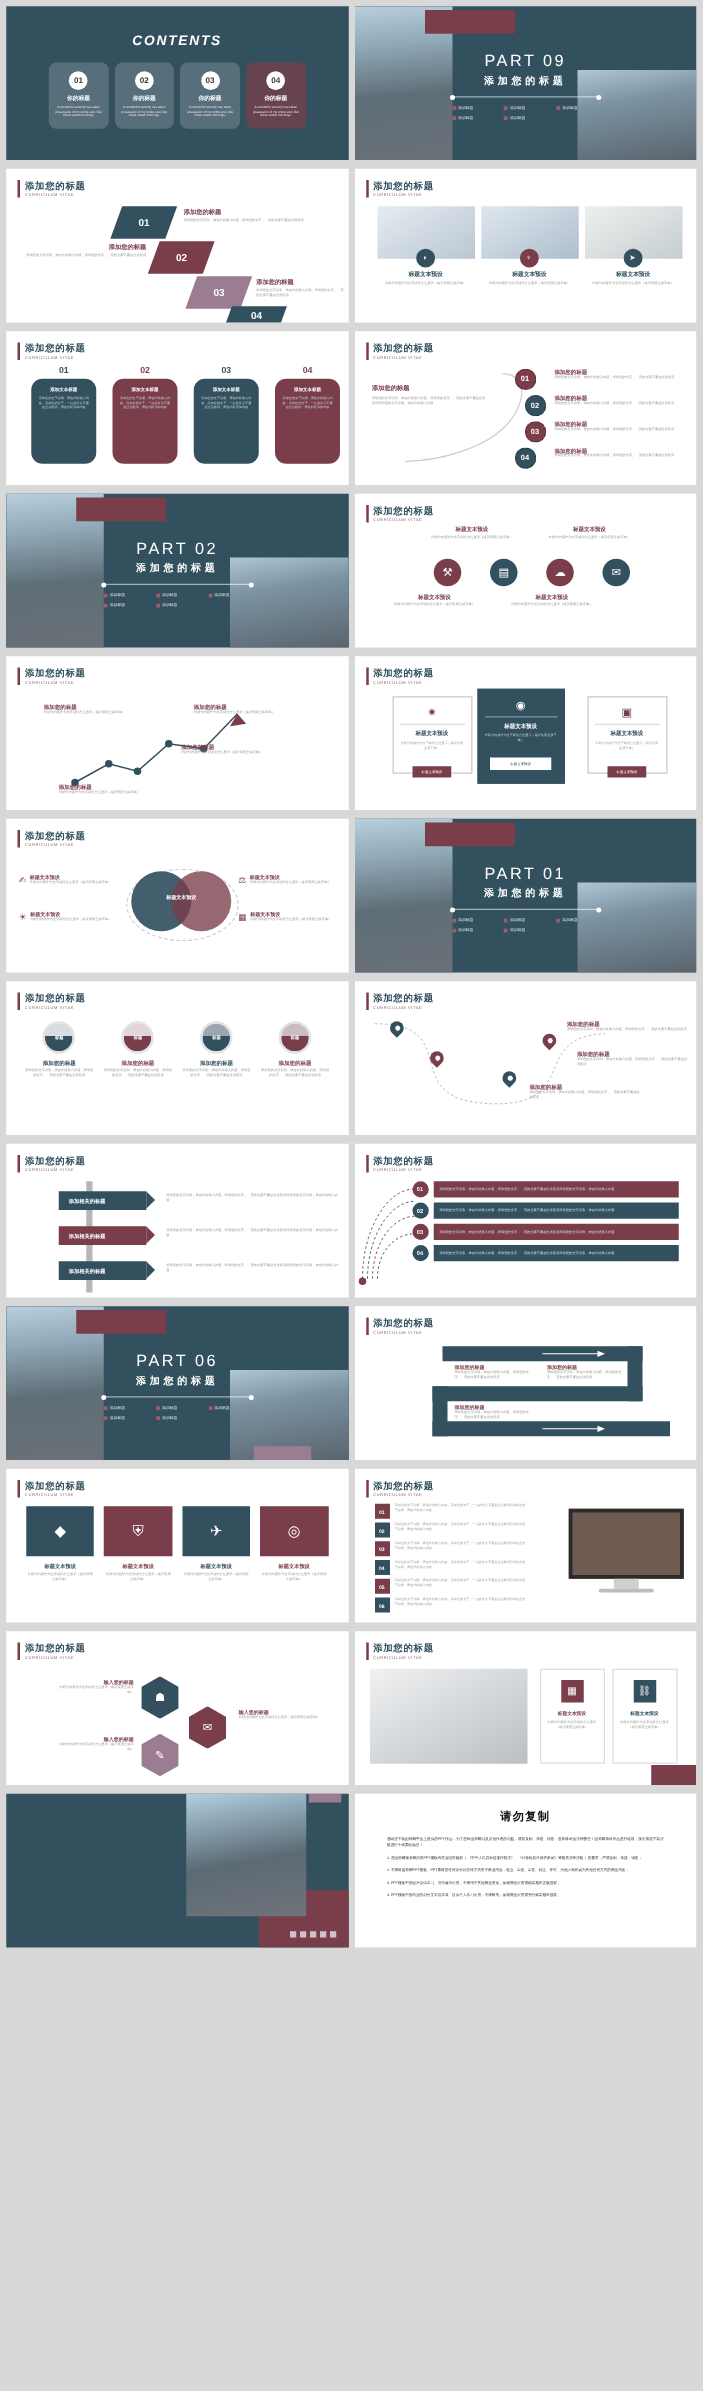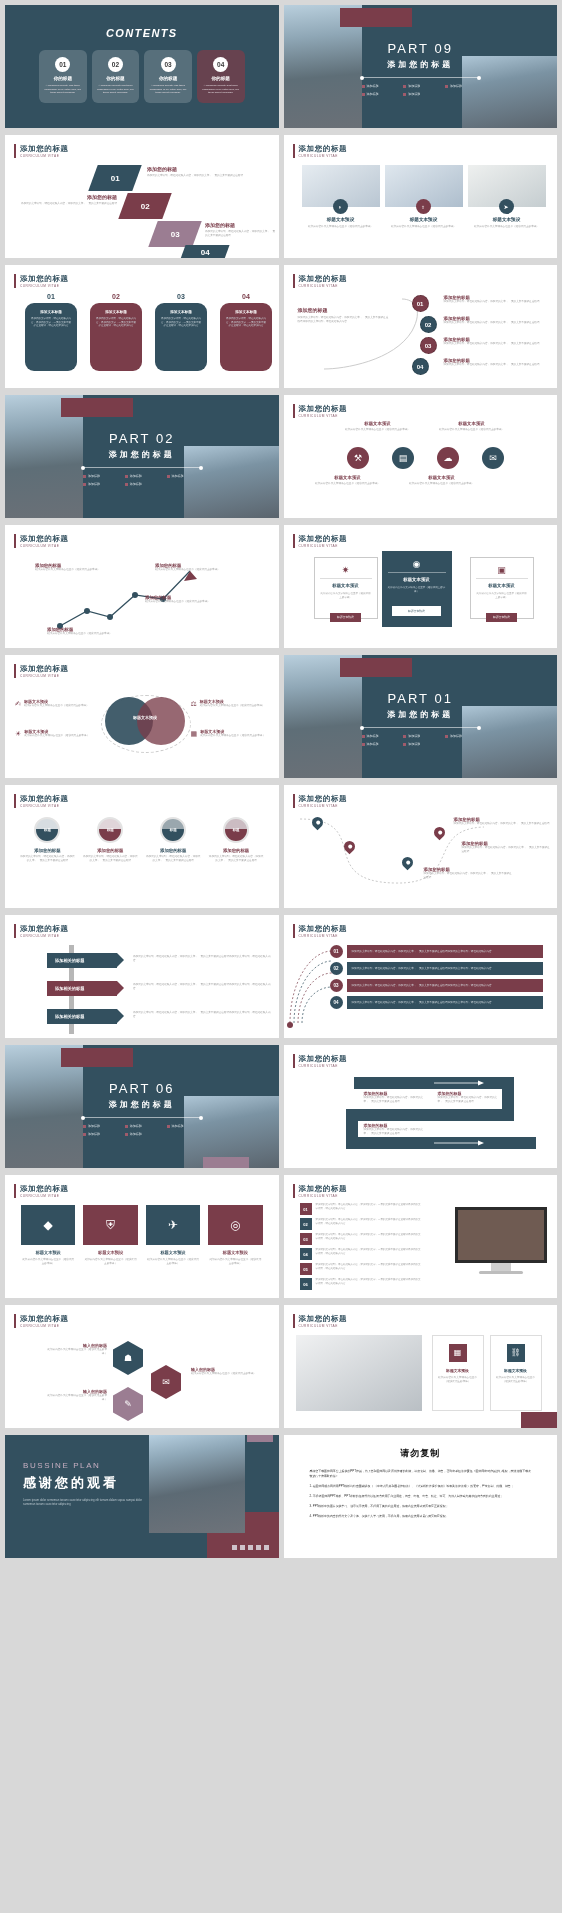--- a/index.html
+++ b/index.html
@@ -936,25 +936,20 @@
         </div>
       <div style="position:absolute;right:0;bottom:-4px;width:36px;height:16px;background:#7a3d4a;"></div>
     </div>
   </div>
 
   <div class="slide navy">
     <div class="thx-mauve"></div>
     <div class="thx-red"></div>
     <div class="thx-photo"></div>
     <div class="thx-top"></div>
-    <div style="position:absolute;left:18px;top:26px;width:120px;">
-      <div style="color:#c5aec0;font-size:8px;letter-spacing:1.6px;">BUSSINE PLAN</div>
-      <div style="color:#fff;font-size:13px;font-weight:bold;letter-spacing:3px;margin-top:4px;">感谢您的观看</div>
-      <div style="color:#b9c6ce;font-size:2.8px;line-height:4.4px;margin-top:6px;">Lorem ipsum dolor sememan tanam casectetur adipiscing elit tamam dalam sqoua sampai dolor sameman tanam casectetur adipiscing</div>
-    </div>
     <div class="thx-dots">
         <i></i>
         <i></i>
         <i></i>
         <i></i>
         <i></i>
       </div>
   </div>
 
   <div class="slide">

